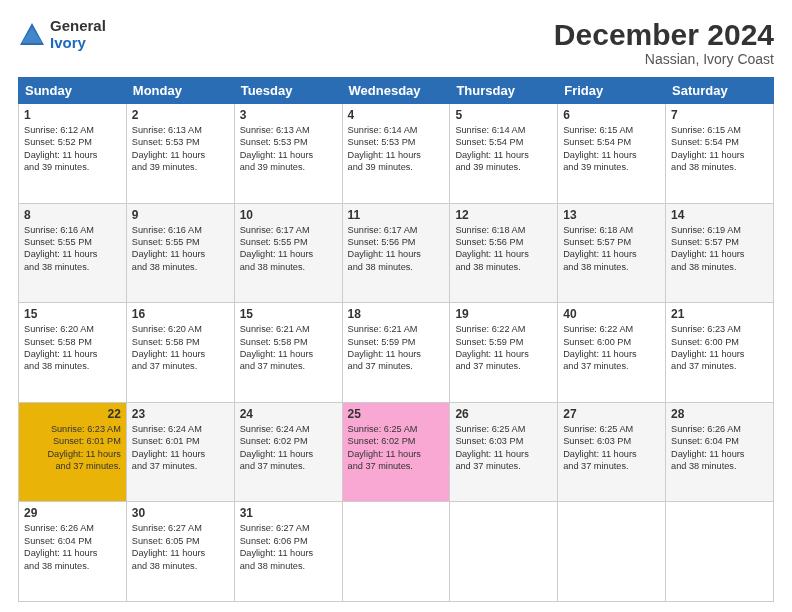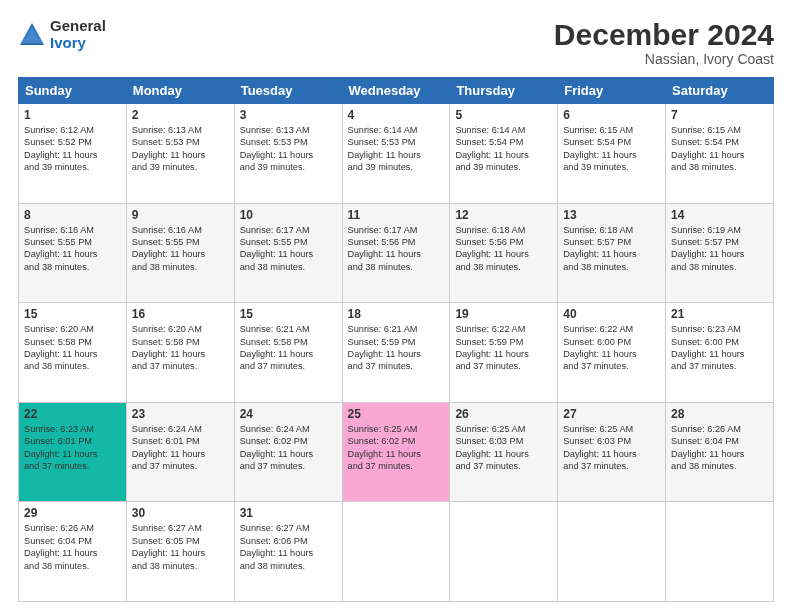--- a/index.html
+++ b/index.html
@@ -221,21 +221,21 @@
           <td>
             <span class="day-number">40</span>
             <div class="cell-text">Sunrise: 6:22 AM<br>Sunset: 6:00 PM<br>Daylight: 11 hours<br>and 37 minutes.</div>
           </td>
           <td>
             <span class="day-number">21</span>
             <div class="cell-text">Sunrise: 6:23 AM<br>Sunset: 6:00 PM<br>Daylight: 11 hours<br>and 37 minutes.</div>
           </td>
         </tr>
         <tr style="background: rgb(245, 245, 245);">
-          <td style="background: #14b8a6;">
+          <td style="background: #eab308; text-align: right;">
             <span class="day-number">22</span>
             <div class="cell-text">Sunrise: 6:23 AM<br>Sunset: 6:01 PM<br>Daylight: 11 hours<br>and 37 minutes.</div>
           </td>
           <td style="background: rgb(245, 245, 245);">
             <span class="day-number">23</span>
             <div class="cell-text">Sunrise: 6:24 AM<br>Sunset: 6:01 PM<br>Daylight: 11 hours<br>and 37 minutes.</div>
           </td>
           <td style="background: rgb(245, 245, 245);">
             <span class="day-number">24</span>
             <div class="cell-text">Sunrise: 6:24 AM<br>Sunset: 6:02 PM<br>Daylight: 11 hours<br>and 37 minutes.</div>

